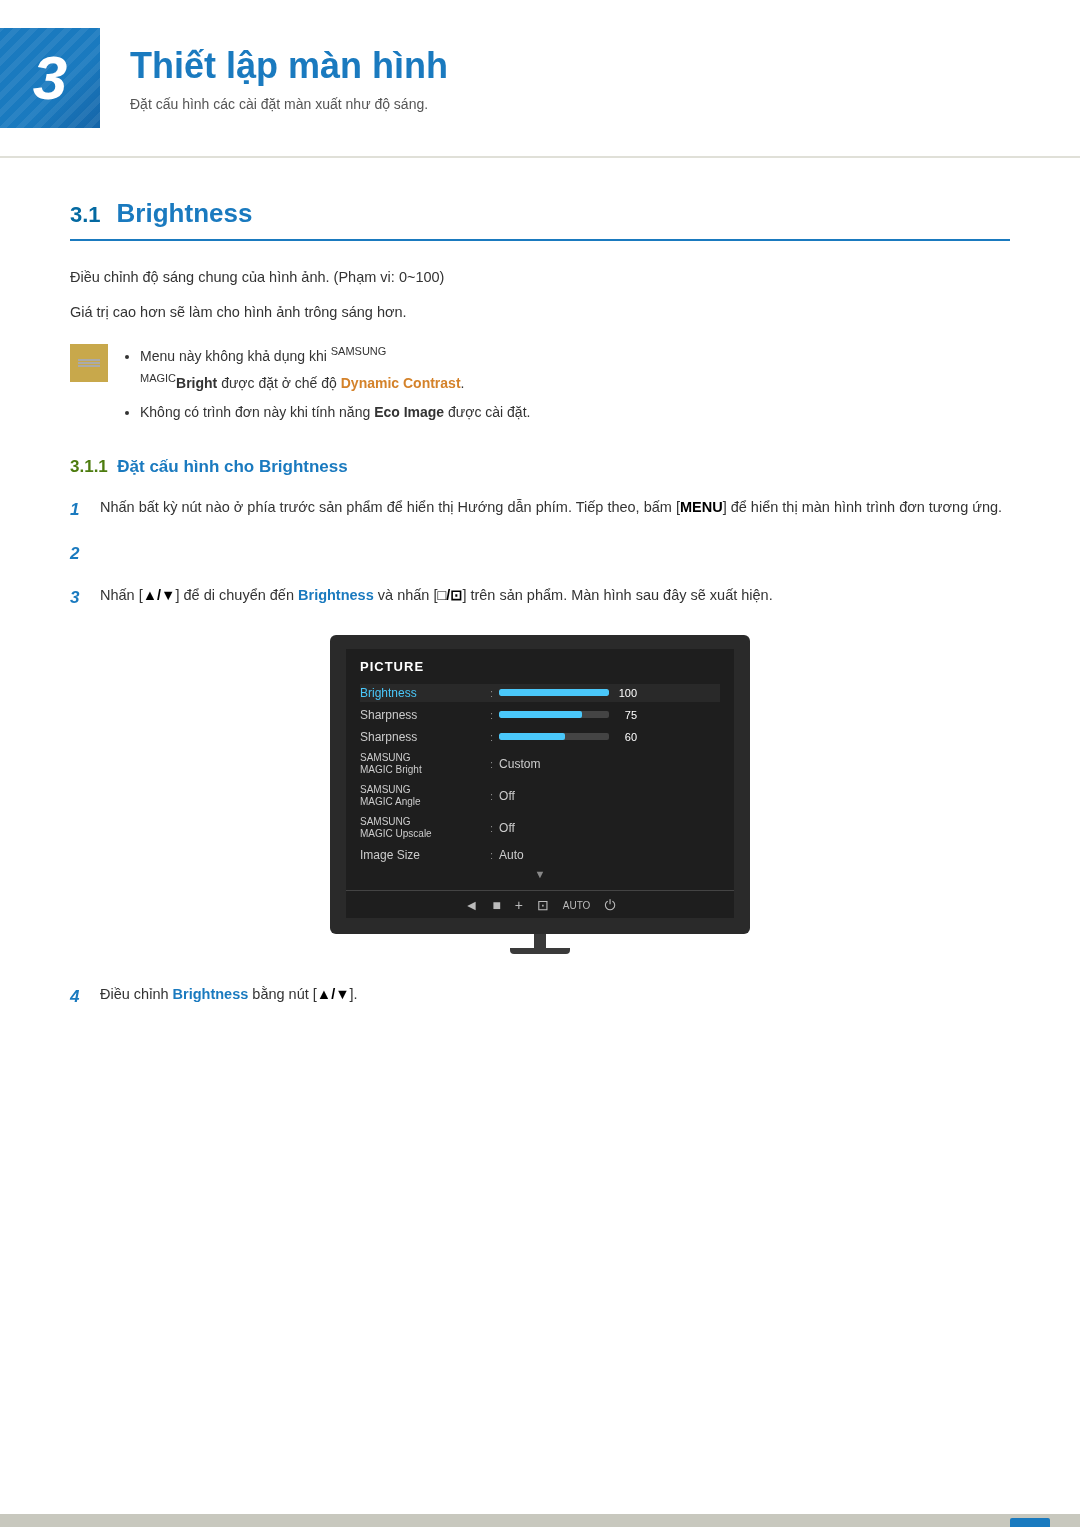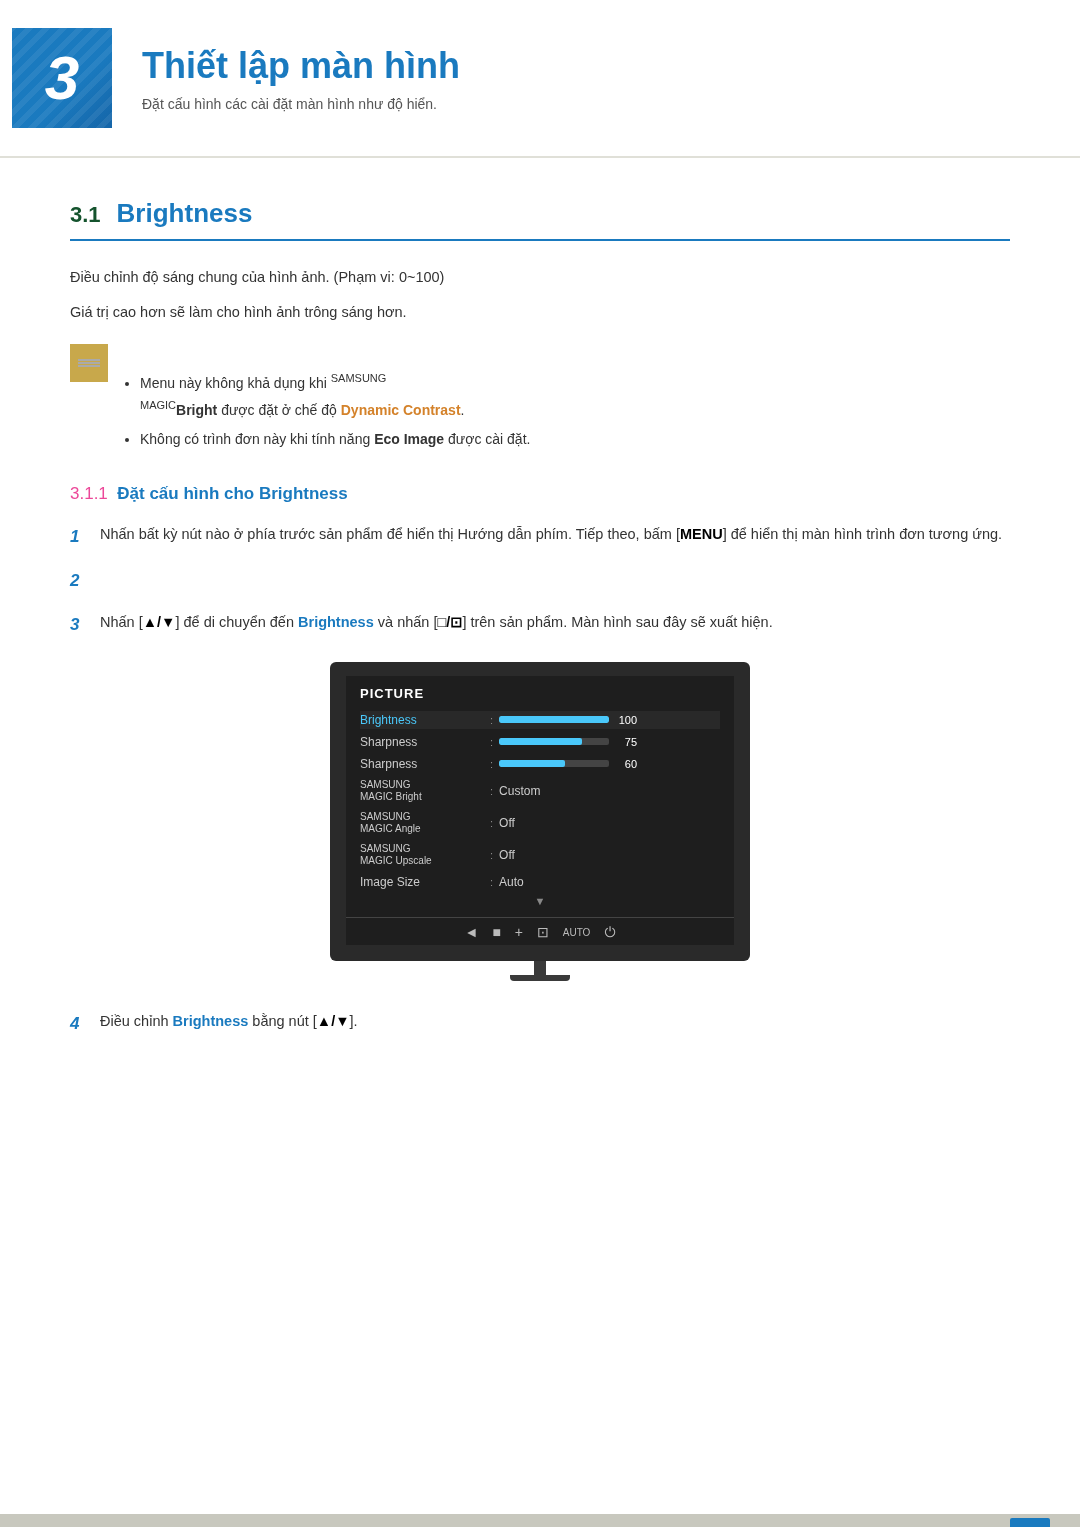--- a/index.html
+++ b/index.html
@@ -11,21 +11,21 @@
       font-size: 15px;
       color: #333;
       position: relative;
     }
 
     
     .chapter-header {
       display: flex;
       align-items: center;
       background: #fff;
-      padding: 28px 60px 28px 12px;
+      padding: 28px 60px 28px 0;
       border-bottom: 2px solid #e0e0d8;
       margin-bottom: 0;
     }
     .chapter-number-block {
       background: #1a7abf;
       width: 100px;
       height: 100px;
       display: flex;
       align-items: center;
       justify-content: center;
@@ -64,21 +64,21 @@
       display: flex;
       align-items: baseline;
       gap: 16px;
       margin-bottom: 24px;
       border-bottom: 2px solid #1a7abf;
       padding-bottom: 10px;
     }
     .section-number {
       font-size: 22px;
       font-weight: bold;
-      color: #14532d;
+      color: #0369a1;
     }
     .section-title {
       font-size: 26px;
       font-weight: bold;
       color: #1a7abf;
     }
 
     
     .body-para {
       font-size: 14.5px;
@@ -103,36 +103,35 @@
       align-items: center;
       justify-content: center;
       margin-top: 2px;
     }
     .note-list {
       list-style: disc;
       padding-left: 16px;
       font-size: 14px;
       color: #333;
       line-height: 1.8;
-      margin-top: 27px;
     }
     .note-list li {
       margin-bottom: 4px;
     }
 
     
     .subsection-heading {
       font-size: 17px;
       font-weight: bold;
       color: #1a7abf;
       margin: 28px 0 18px 0;
     }
     .subsection-number {
-      font-weight: normal;
-      color: #ec4899;
+      font-weight: bold;
+      color: #4d7c0f;
     }
 
     
     .steps-list {
       list-style: none;
       padding-left: 0;
     }
     .steps-list li {
       display: flex;
       align-items: flex-start;
@@ -341,21 +340,21 @@
   </style>
 </head>
 <body>
 
 <div class="chapter-header">
   <div class="chapter-number-block">
     <span class="chapter-number">3</span>
   </div>
   <div class="chapter-title-block">
     <div class="chapter-title">Thiết lập màn hình</div>
-    <div class="chapter-subtitle">Đặt cấu hình các cài đặt màn hình như độ hiển.</div>
+    <div class="chapter-subtitle">Đặt cấu hình các cài đặt màn xuất như độ sáng.</div>
   </div>
 </div>
 
 <div class="main-content">
 
   <div class="section-heading">
     <span class="section-number">3.1</span>
     <span class="section-title">Brightness</span>
   </div>
 

